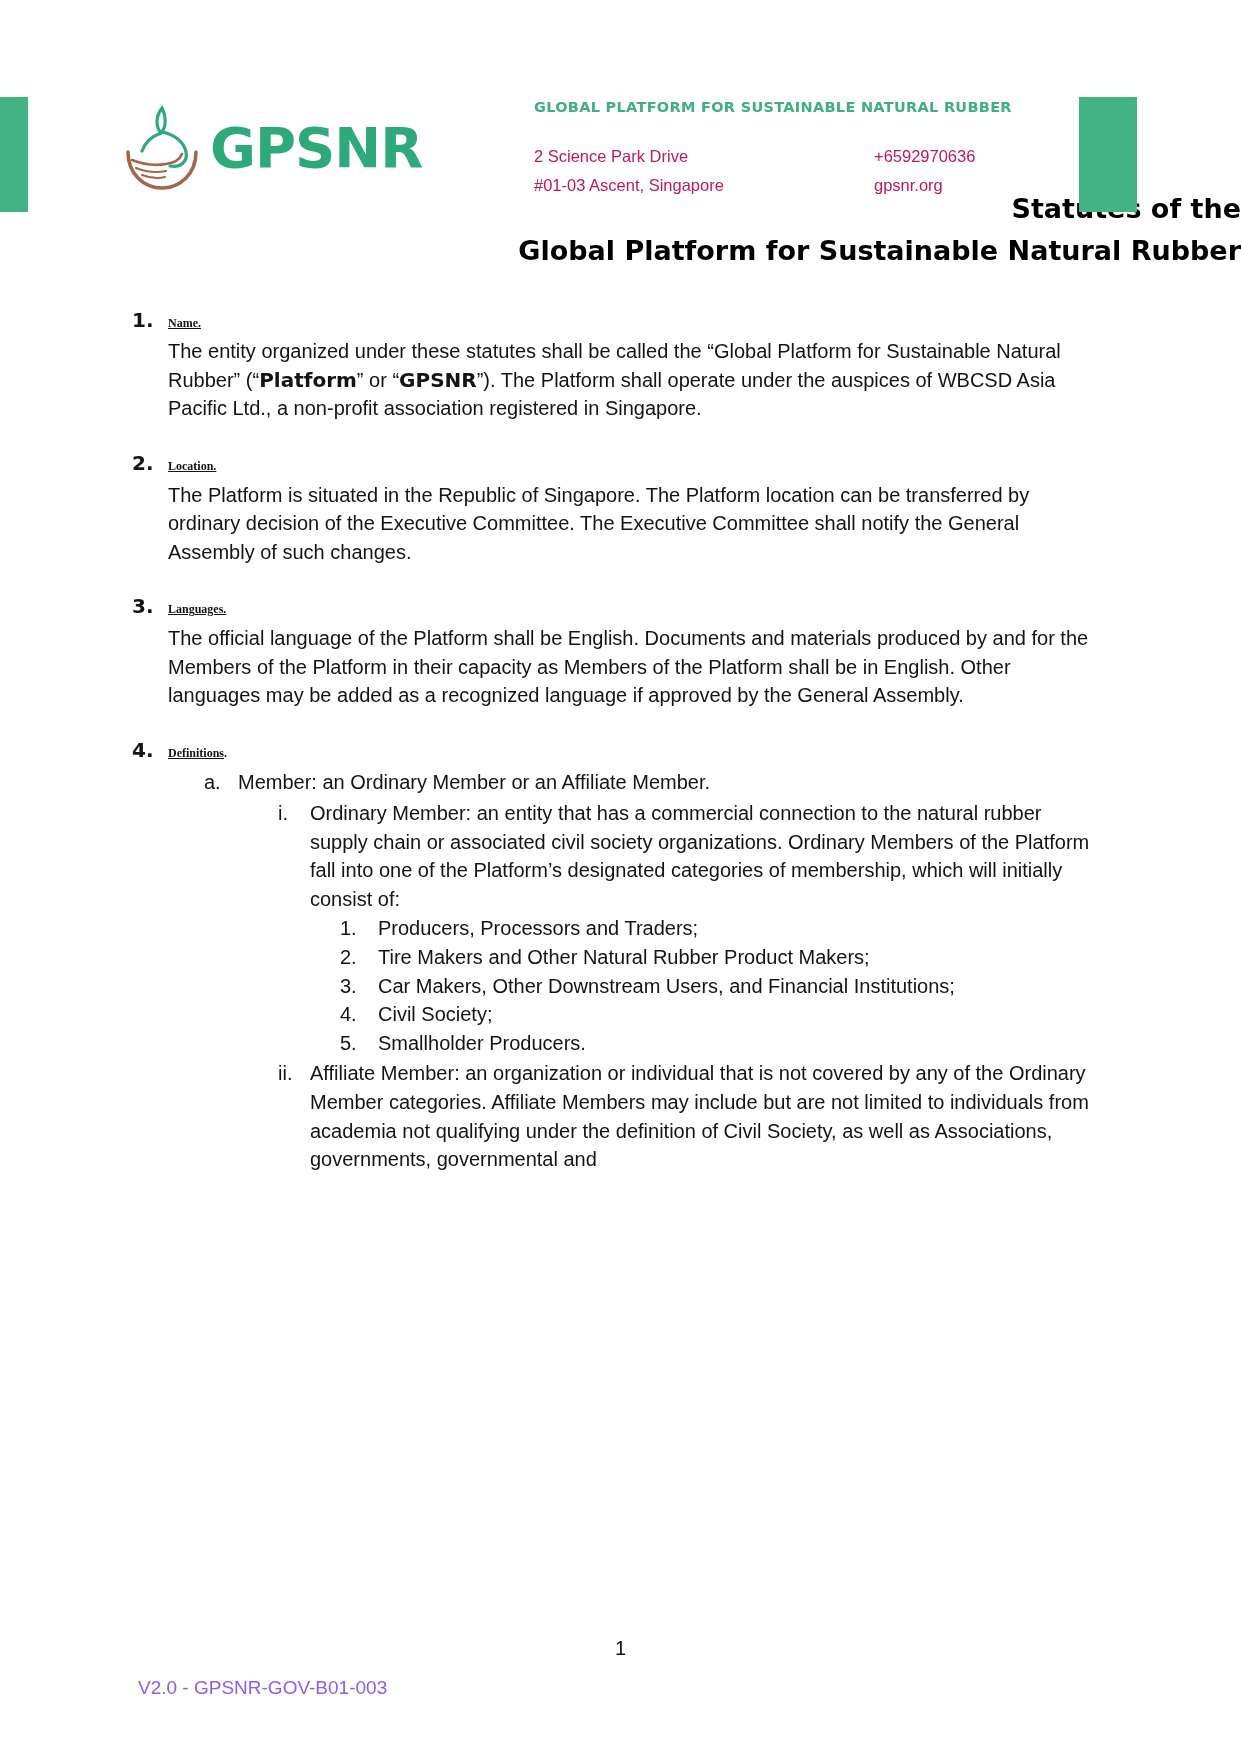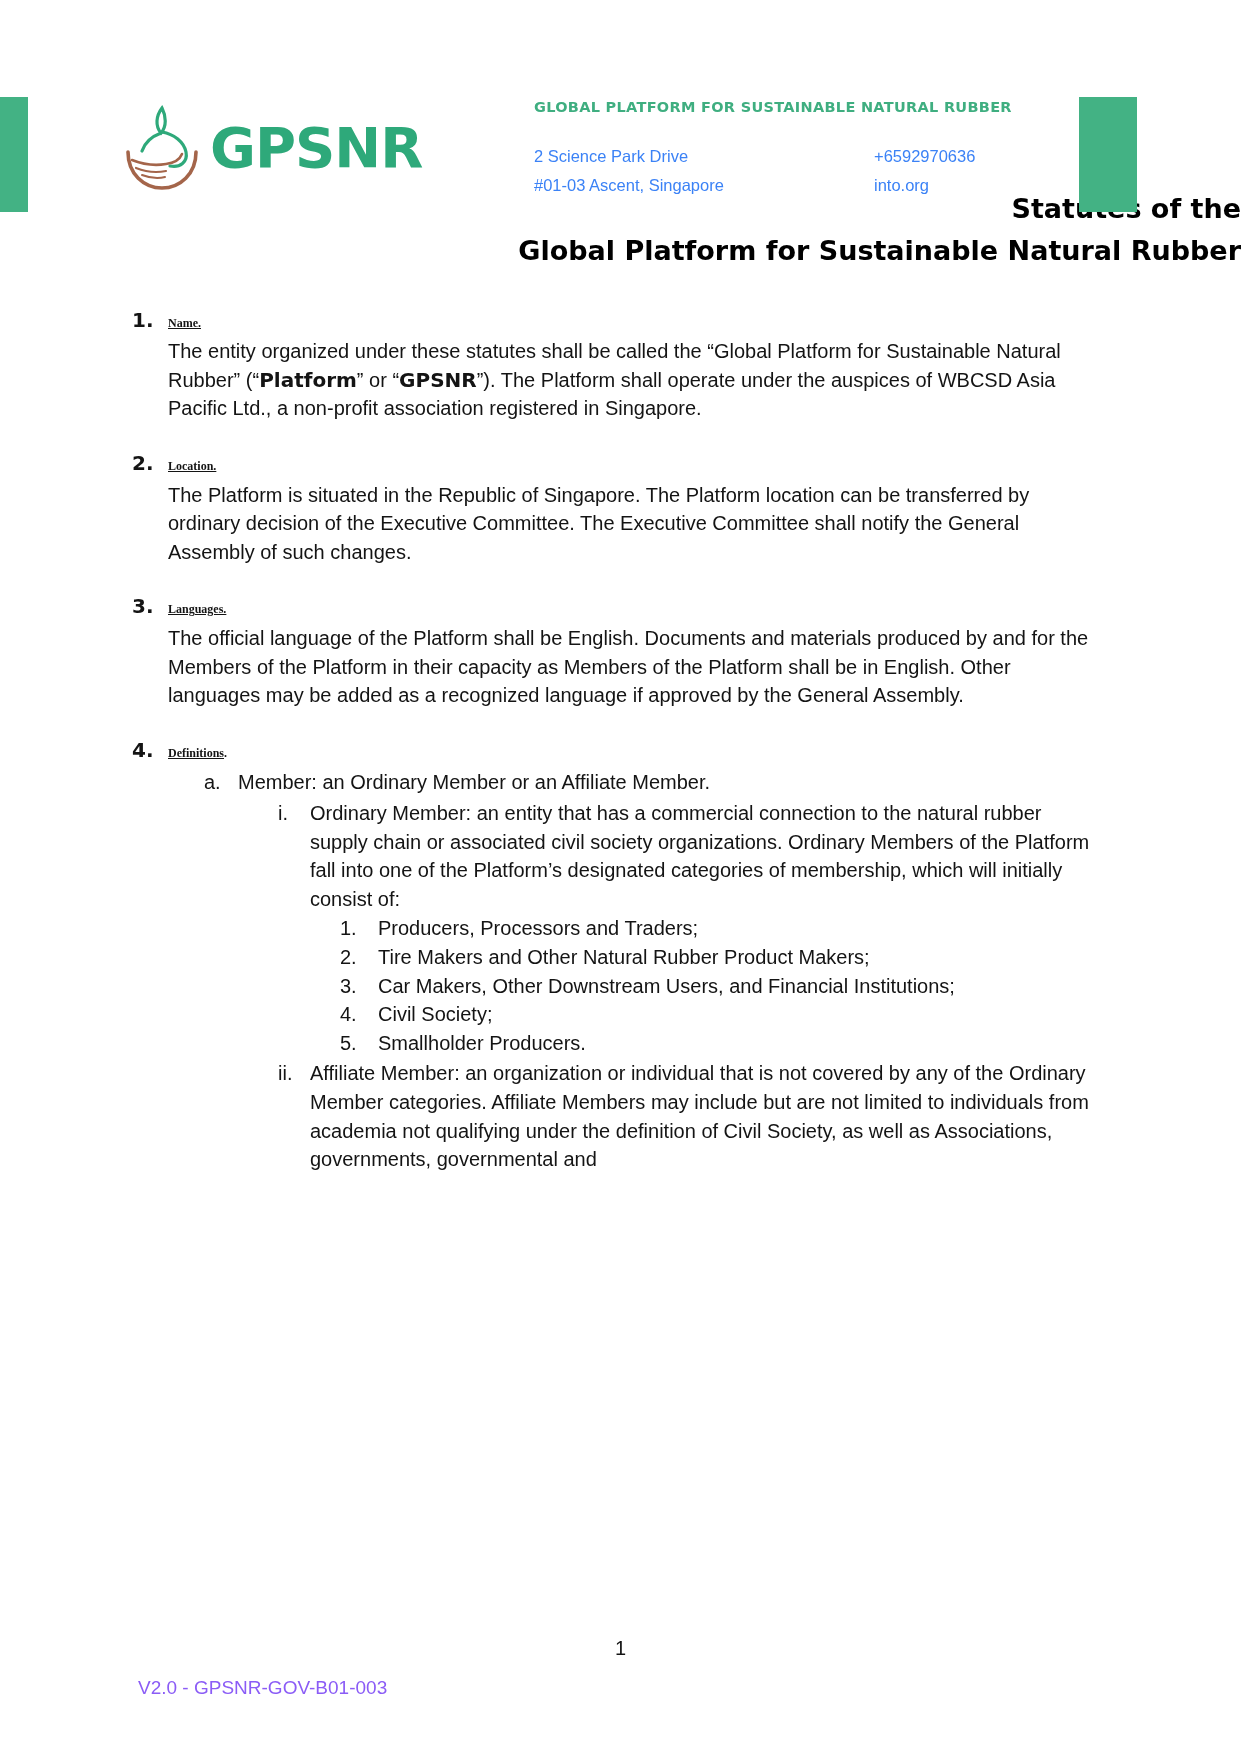--- a/index.html
+++ b/index.html
@@ -67,21 +67,21 @@
     letter-spacing: 0.3px;
     color: #3fae80;
     white-space: nowrap;
   }
   .contact-grid {
     margin-top: 30px;
     display: grid;
     grid-template-columns: 340px auto;
     row-gap: 7px;
     font-size: 16.5px;
-    color: #3b82f6;
+    color: #be185d;
   }
   .contact-grid div { line-height: 1.35; }
 
   
   .title-area {
     margin-top: 48px;
     text-align: right;
   }
   .doc-title-1, .doc-title-2 {
     font-family: "DejaVu Sans", sans-serif;
@@ -207,21 +207,21 @@
     </span>
     <span class="logo-word">GPSNR</span>
   </div>
 
   <div class="contact-block">
     <div class="org-name">GLOBAL PLATFORM FOR SUSTAINABLE NATURAL RUBBER</div>
     <div class="contact-grid">
       <div>2 Science Park Drive</div>
       <div>+6592970636</div>
       <div>#01-03 Ascent, Singapore</div>
-      <div>into.org</div>
+      <div>gpsnr.org</div>
     </div>
   </div>
 </div>
 
 <div class="title-area">
   <div class="doc-title-1">Statutes of the</div>
   <div class="doc-title-2">Global Platform for Sustainable Natural Rubber</div>
 </div>
 
 <div class="doc-body">

